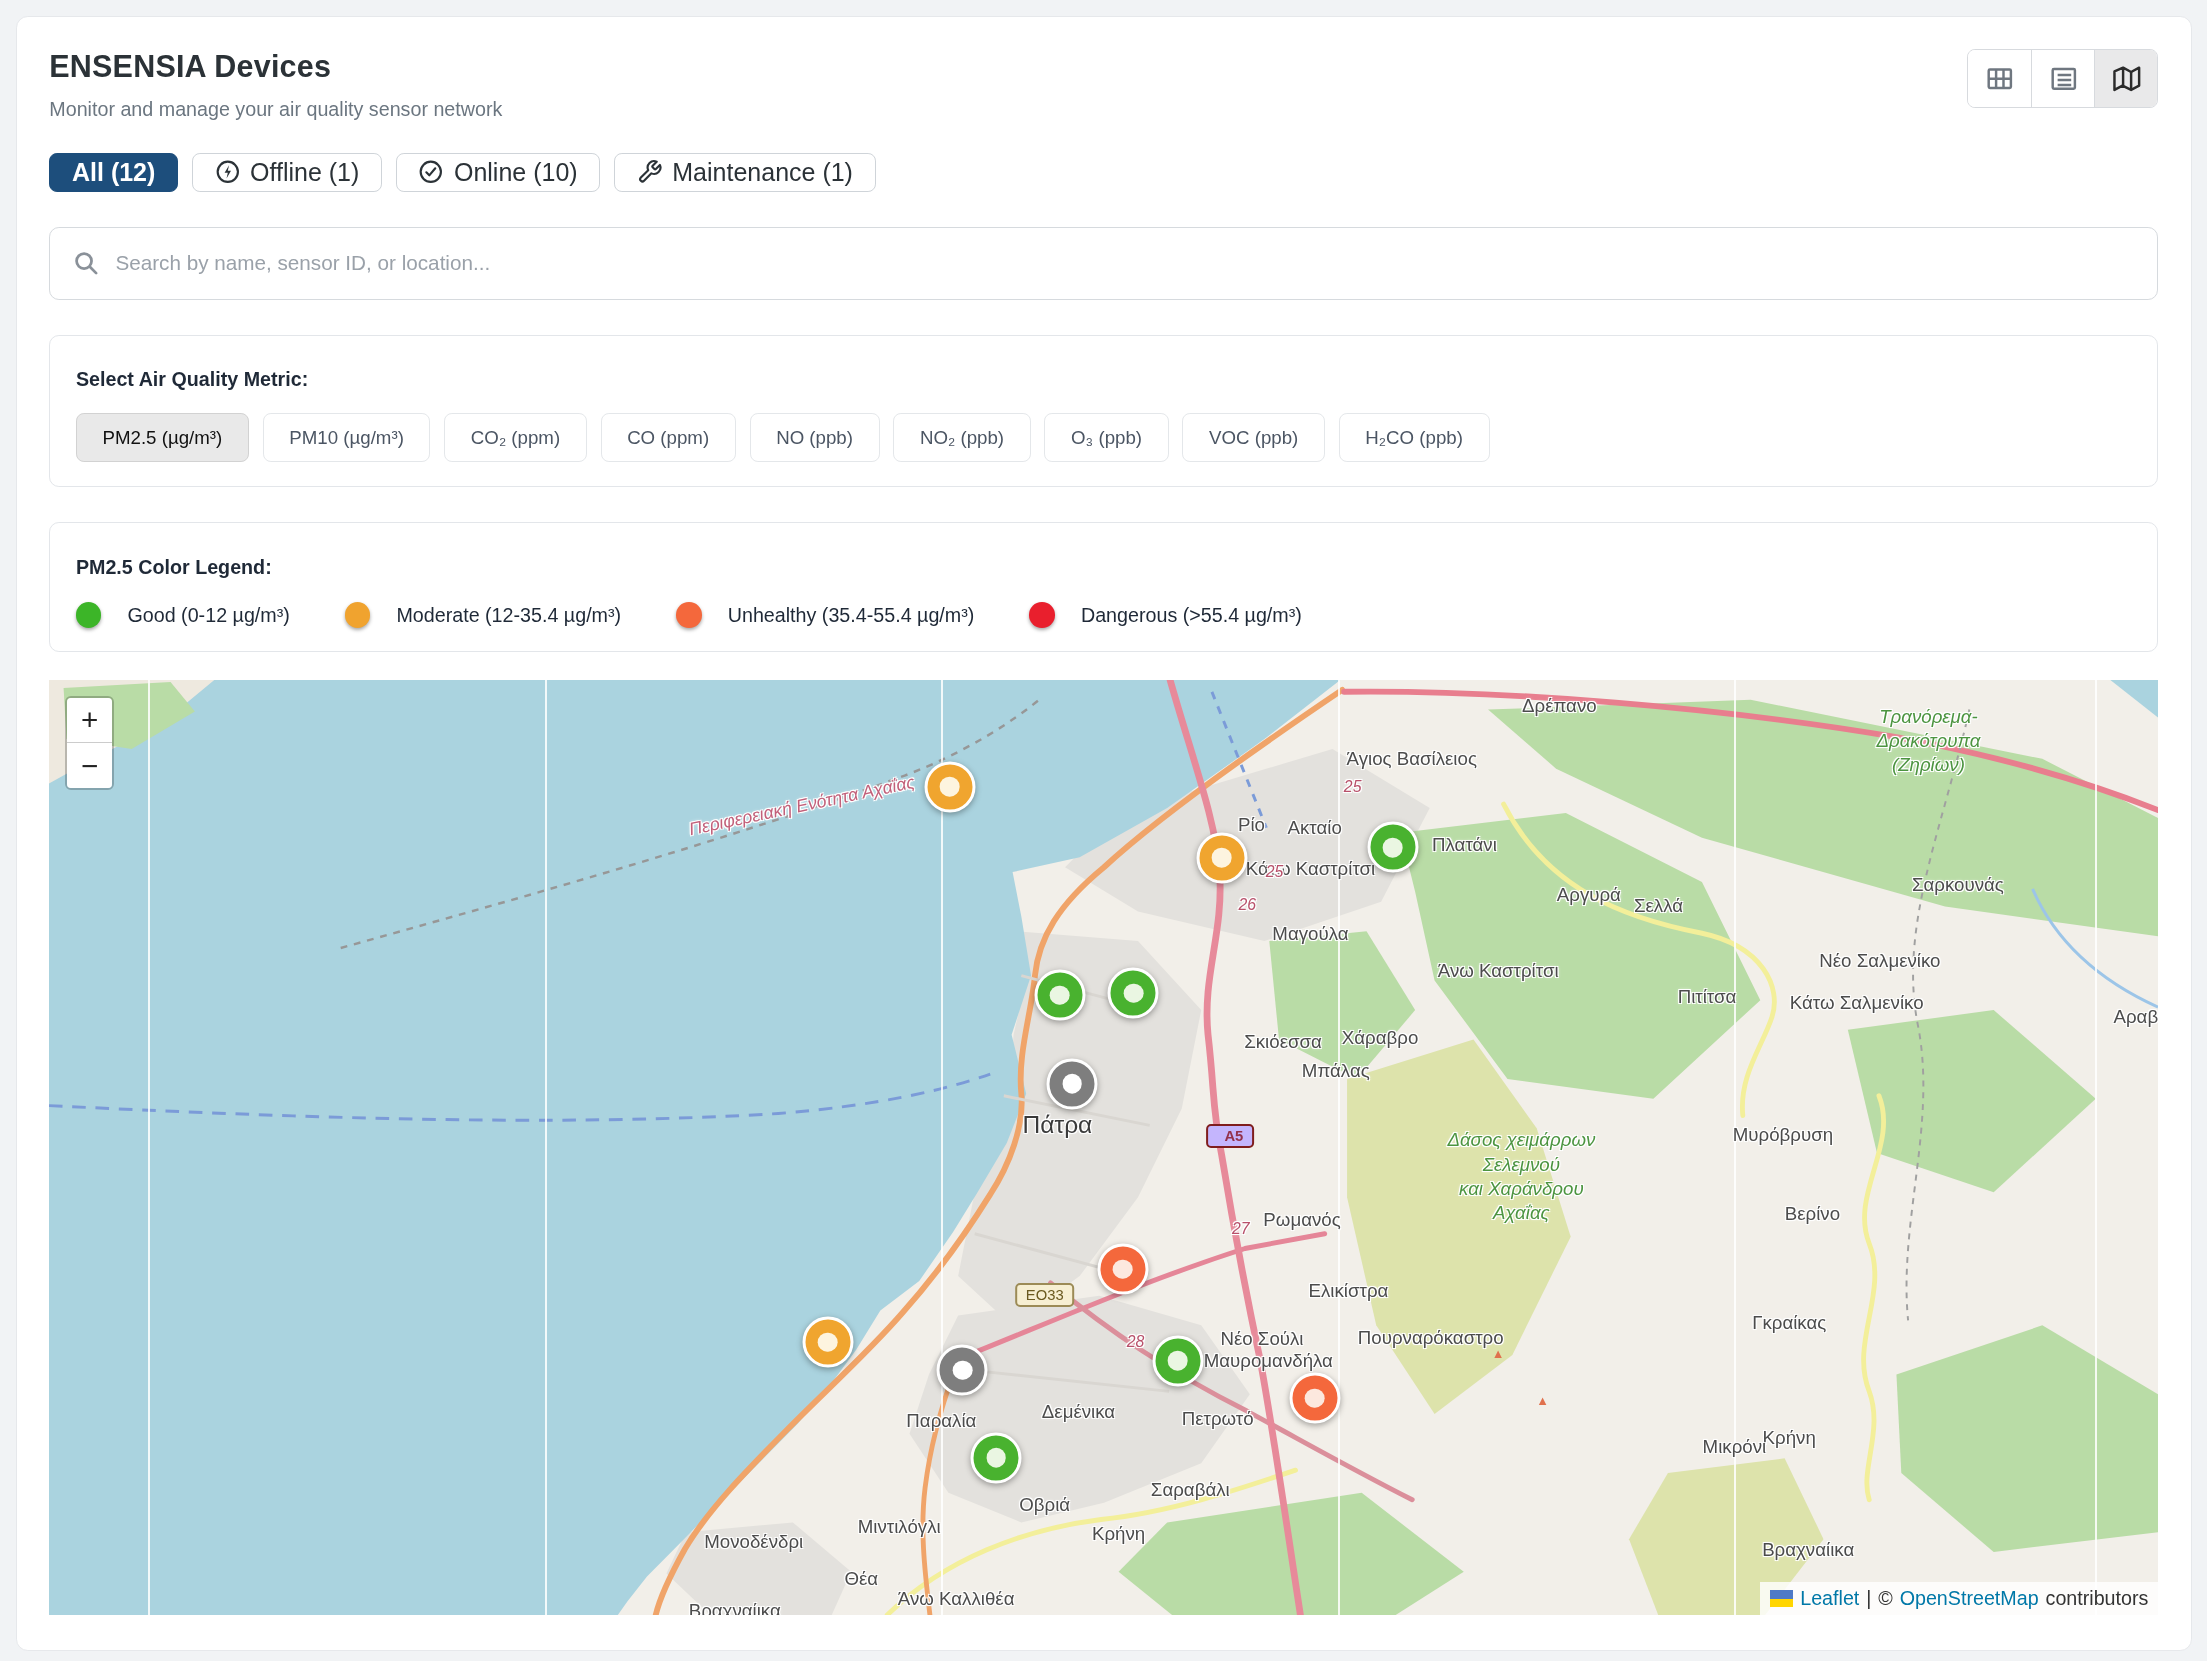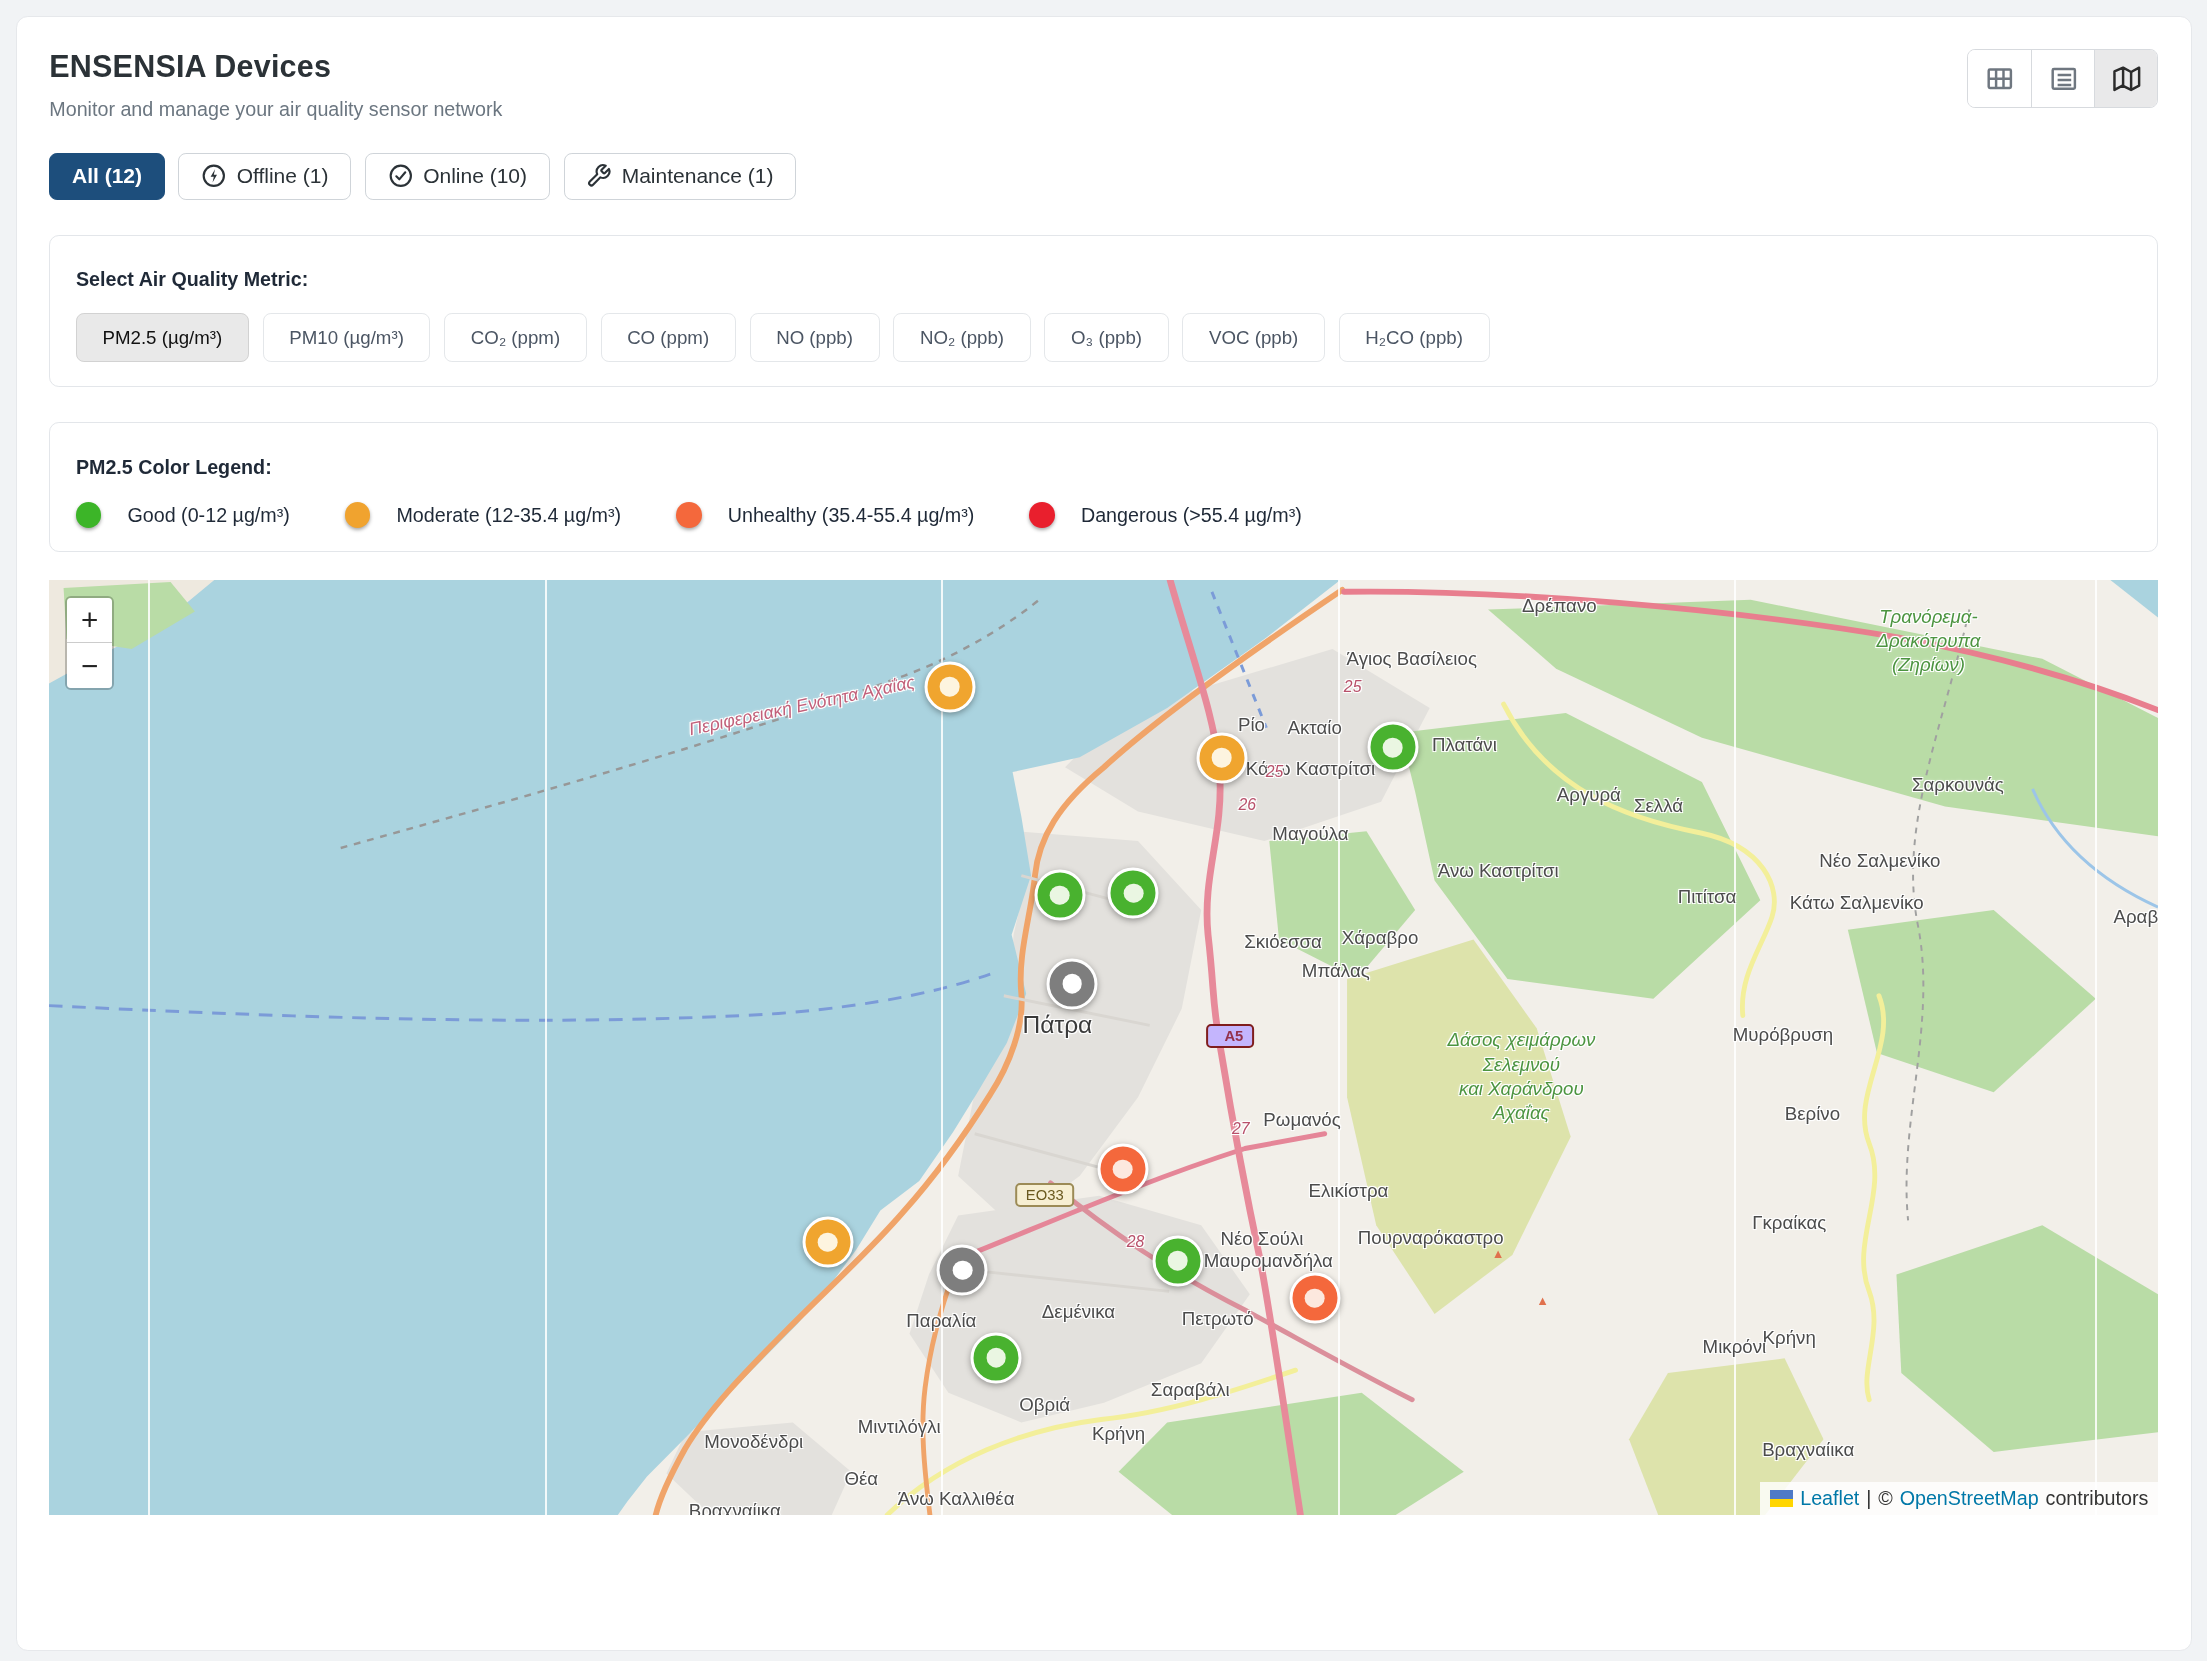--- a/index.html
+++ b/index.html
@@ -14,23 +14,23 @@
   .page-subtitle { margin-top:13.8px; font-size:19.7px; color:#6b7680; }
   .view-toggle { display:flex; border:1px solid #d7dade; border-radius:7.9px; overflow:hidden; }
   .view-btn { width:63px; height:57px; background:#fff; border:none; border-left:1px solid #d7dade;
               display:flex; align-items:center; justify-content:center; cursor:pointer; }
   .view-btn:first-child { border-left:none; }
   .view-btn.active { background:#e9e9ea; }
   .view-btn svg { width:29.6px; height:29.6px; }
 
   
   .filters { display:flex; gap:13.8px; margin-top:31.5px; }
-  .filter-btn { display:flex; align-items:center; gap:9.9px; font-size:21px; color:#2b3237;
+  .filter-btn { display:flex; align-items:center; gap:9.9px; font-size:25px; color:#2b3237;
                 background:#fff; border:1px solid #cfd4d9; border-radius:7.9px; padding:11.8px 21.7px;
-                font-family:inherit; cursor:pointer; height:47px; }
+                font-family:inherit; cursor:pointer; height:39px; }
   .filter-btn.active { background:#1d4e7c; border-color:#1d4e7c; color:#fff; font-weight:600; }
   .filter-btn svg { width:25.6px; height:25.6px; }
 
   
   .search-box { margin-top:35px; height:73px; border:1px solid #d6dade; border-radius:9.9px;
                 display:flex; align-items:center; padding:0 21.7px; gap:15.8px; }
   .search-box svg { width:27.6px; height:27.6px; flex:0 0 auto; }
   .search-box input { flex:1; border:none; outline:none; font-size:20.7px; color:#333;
                       font-family:inherit; background:transparent; }
   .search-box input::placeholder { color:#9aa1a9; }
@@ -146,20 +146,27 @@
         <button class="filter-btn">
           <span style="display: flex; width: 25.6px; height: 25.6px;">
             <svg viewBox="0 0 24 24" fill="none" stroke="#2b3237" stroke-width="2" stroke-linecap="round" stroke-linejoin="round">
               <path d="M14.7 6.3a1 1 0 0 0 0 1.4l1.6 1.6a1 1 0 0 0 1.4 0l3.77-3.77a6 6 0 0 1-7.94 7.94l-6.91 6.91a2.12 2.12 0 0 1-3-3l6.91-6.91a6 6 0 0 1 7.94-7.94l-3.76 3.76z"></path>
             </svg>
           </span>
           <span>Maintenance (1)</span>
         </button>
       </div>
 
+    <div class="search-box">
+      <svg viewBox="0 0 24 24" fill="none" stroke="#8a9199" stroke-width="2.4" stroke-linecap="round">
+        <circle cx="10.5" cy="10.5" r="6.5"></circle>
+          <line x1="15.5" y1="15.5" x2="21" y2="21"></line>
+      </svg>
+      <input type="text" placeholder="Search by name, sensor ID, or location..." style="">
+    </div>
 
     <div class="panel">
       <div class="panel-label">Select Air Quality Metric:</div>
       <div class="metric-options" id="metricOptions">
           <button class="metric-btn active">PM2.5 (µg/m³)</button>
           <button class="metric-btn">PM10 (µg/m³)</button>
           <button class="metric-btn">CO₂ (ppm)</button>
           <button class="metric-btn">CO (ppm)</button>
           <button class="metric-btn">NO (ppb)</button>
           <button class="metric-btn">NO₂ (ppb)</button>

